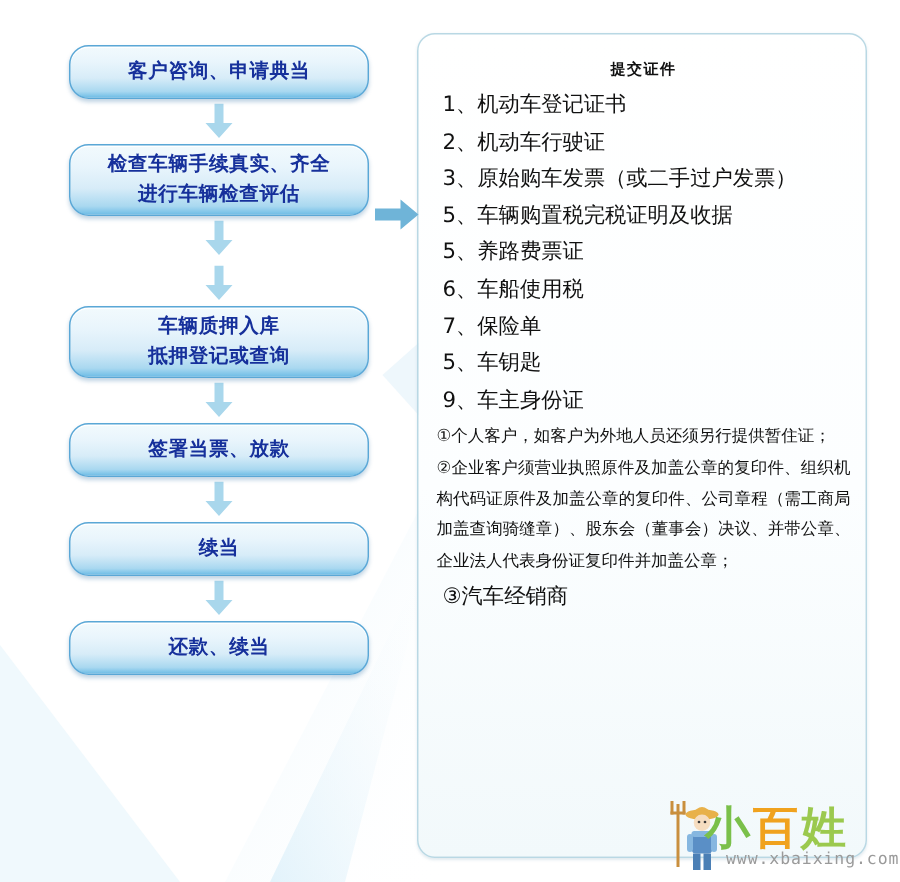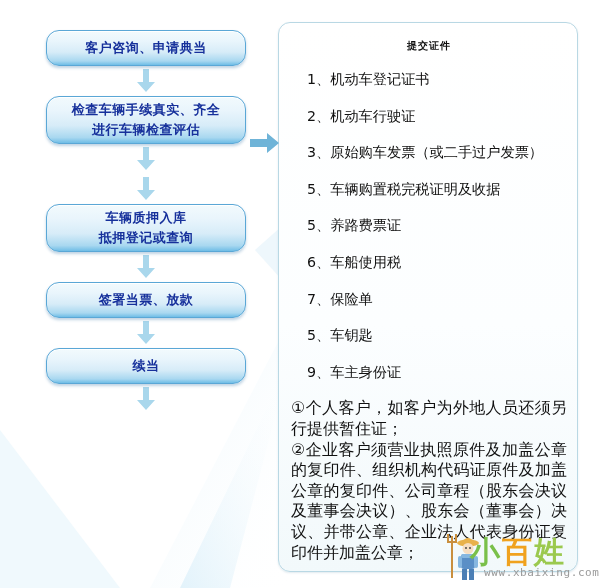--- a/index.html
+++ b/index.html
@@ -114,25 +114,25 @@
     font-size: 10px;
     font-weight: bold;
     color: #101010;
     margin: 4px 0 7px 0;
     letter-spacing: 1px;
   }
   .doc-line {
     font-size: 14.2px;
     line-height: 20.6px;
     color: #111111;
-    margin: 16px;
+    margin: 4px;
     text-align: left;
   }
   .doc-para {
-    font-size: 16px;
+    font-size: 11px;
     line-height: 20.6px;
     color: #111111;
     margin: 0;
     text-align: justify;
     text-justify: inter-ideograph;
   }
 
   
   #watermark {
     position: absolute;
@@ -243,20 +243,23 @@
     <div class="flow-node h1">
       <span class="node-text">续当</span>
     </div>
 
     <div class="down-arrow">
       <svg width="20" height="24" viewBox="0 0 20 24" aria-hidden="true">
         <polygon points="7,0 13,0 13,13 19,13 10,23 1,13 7,13" fill="#a9d7ec"></polygon>
       </svg>
     </div>
 
+    <div class="flow-node h1">
+      <span class="node-text">还款、续当</span>
+    </div>
 
   </div>
 
   <div id="side-arrow">
     <svg width="30" height="22" viewBox="0 0 30 22" aria-hidden="true">
       <polygon points="0,7 17,7 17,1 29,11 17,21 17,15 0,15" fill="#6fb4d8"></polygon>
     </svg>
   </div>
 
   <div id="doc-panel">
@@ -267,21 +270,21 @@
     <div class="doc-line">2、机动车行驶证</div>
     <div class="doc-line">3、原始购车发票（或二手过户发票）</div>
     <div class="doc-line">5、车辆购置税完税证明及收据</div>
     <div class="doc-line">5、养路费票证</div>
     <div class="doc-line">6、车船使用税</div>
     <div class="doc-line">7、保险单</div>
     <div class="doc-line">5、车钥匙</div>
     <div class="doc-line">9、车主身份证</div>
 
     <div class="doc-para">①个人客户，如客户为外地人员还须另行提供暂住证；</div>
-    <div class="doc-para">②企业客户须营业执照原件及加盖公章的复印件、组织机构代码证原件及加盖公章的复印件、公司章程（股东会决议及董事会决议）、股东会（董事会）决议、并带公章、企业法人代表身份证复印件并加盖公章；</div>
+    <div class="doc-para">②企业客户须营业执照原件及加盖公章的复印件、组织机构代码证原件及加盖公章的复印件、公司章程（需工商局加盖查询骑缝章）、股东会（董事会）决议、并带公章、企业法人代表身份证复印件并加盖公章；</div>
     <div class="doc-line">③汽车经销商</div>
 
   </div>
 
   <div id="watermark">
     <svg id="wm-figure" width="40" height="52" viewBox="0 0 40 52" aria-hidden="true">
 
       <rect x="5" y="6" width="2" height="42" fill="#c98f3e"></rect>
       <rect x="1" y="4" width="2" height="9" fill="#c98f3e"></rect>
       <rect x="9" y="4" width="2" height="9" fill="#c98f3e"></rect>

